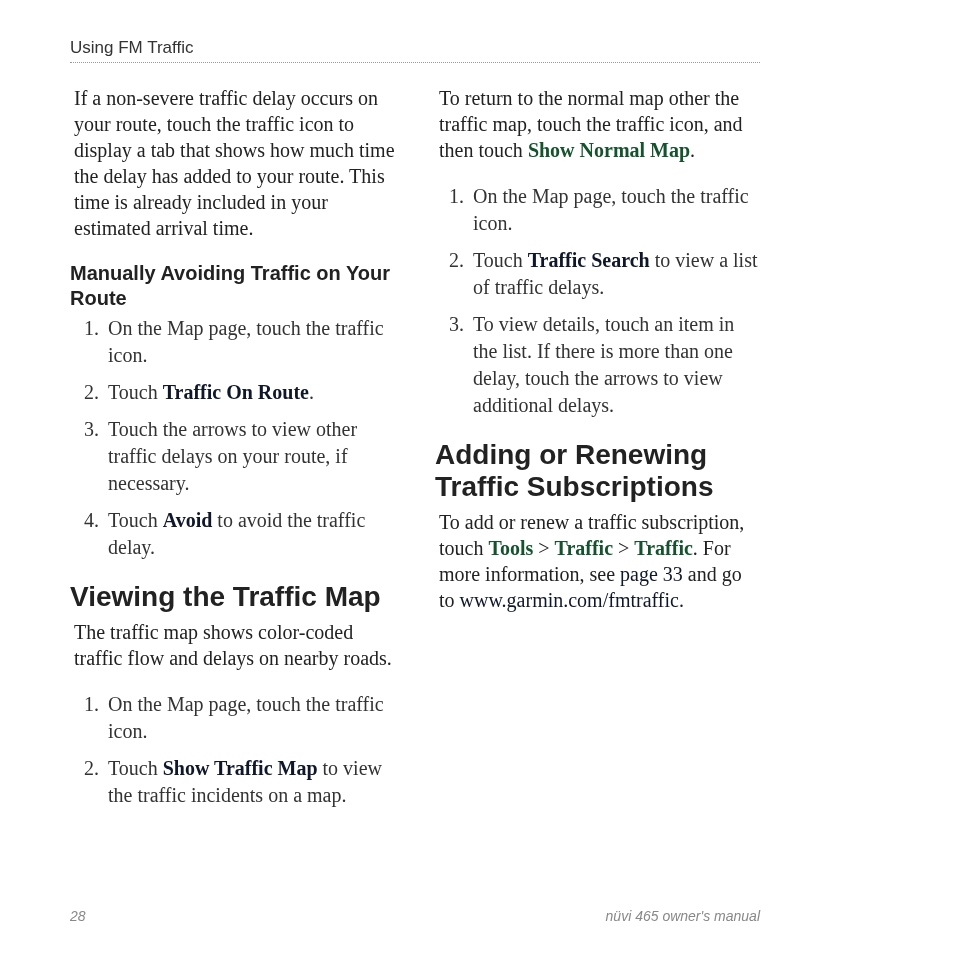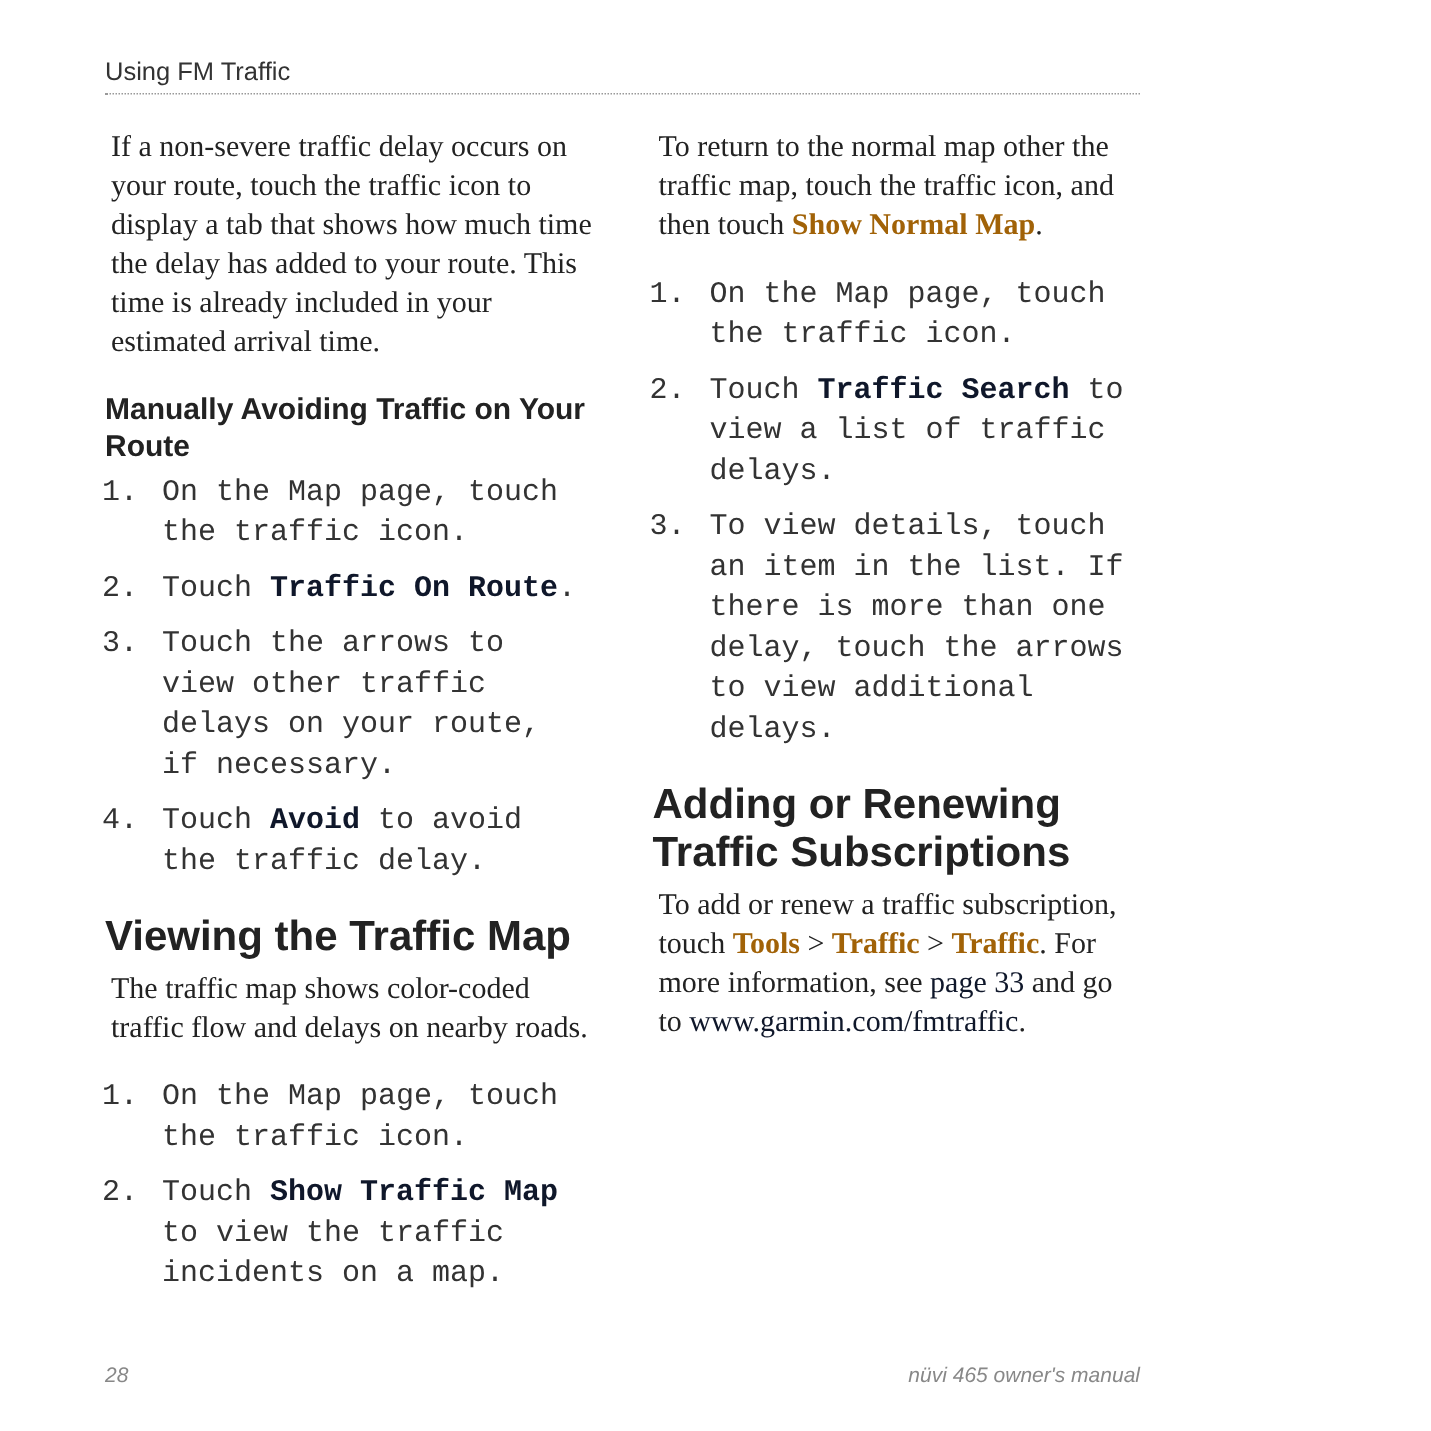--- a/index.html
+++ b/index.html
@@ -54,39 +54,39 @@
   }
   h3.sub {
     font-family: Arial, Helvetica, sans-serif;
     font-weight: bold;
     font-size: 20px;
     color: #222;
     margin: 0 0 4px 0;
     line-height: 1.25;
   }
   ol.instr {
-    font-family: Liberation Mono, monospace;
+    font-family: Liberation Serif, serif;
     font-size: 20px;
     color: #333;
     line-height: 1.35;
     padding-left: 34px;
     margin: 0 0 16px 0;
   }
   ol.instr li {
     padding-left: 4px;
     margin-bottom: 10px;
   }
   .ui-bold {
     font-weight: bold;
     color: #0f172a;
   }
   .serif-bold {
     font-family: "Times New Roman", Times, serif;
     font-weight: bold;
-    color: #a16207;
+    color: #14532d;
   }
   .link {
     color: #0f172a;
   }
   .footer {
     display: flex;
     justify-content: space-between;
     font-family: Arial, Helvetica, sans-serif;
     font-style: italic;
     font-size: 14px;

